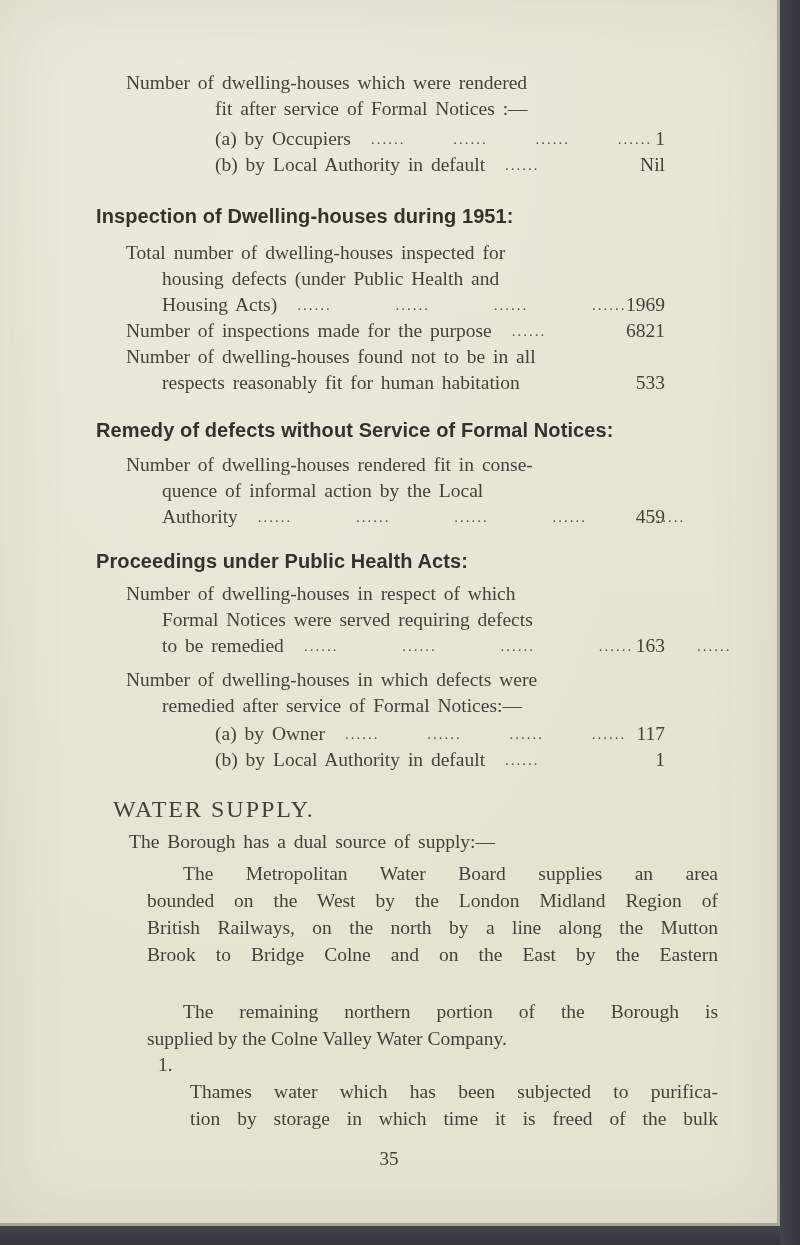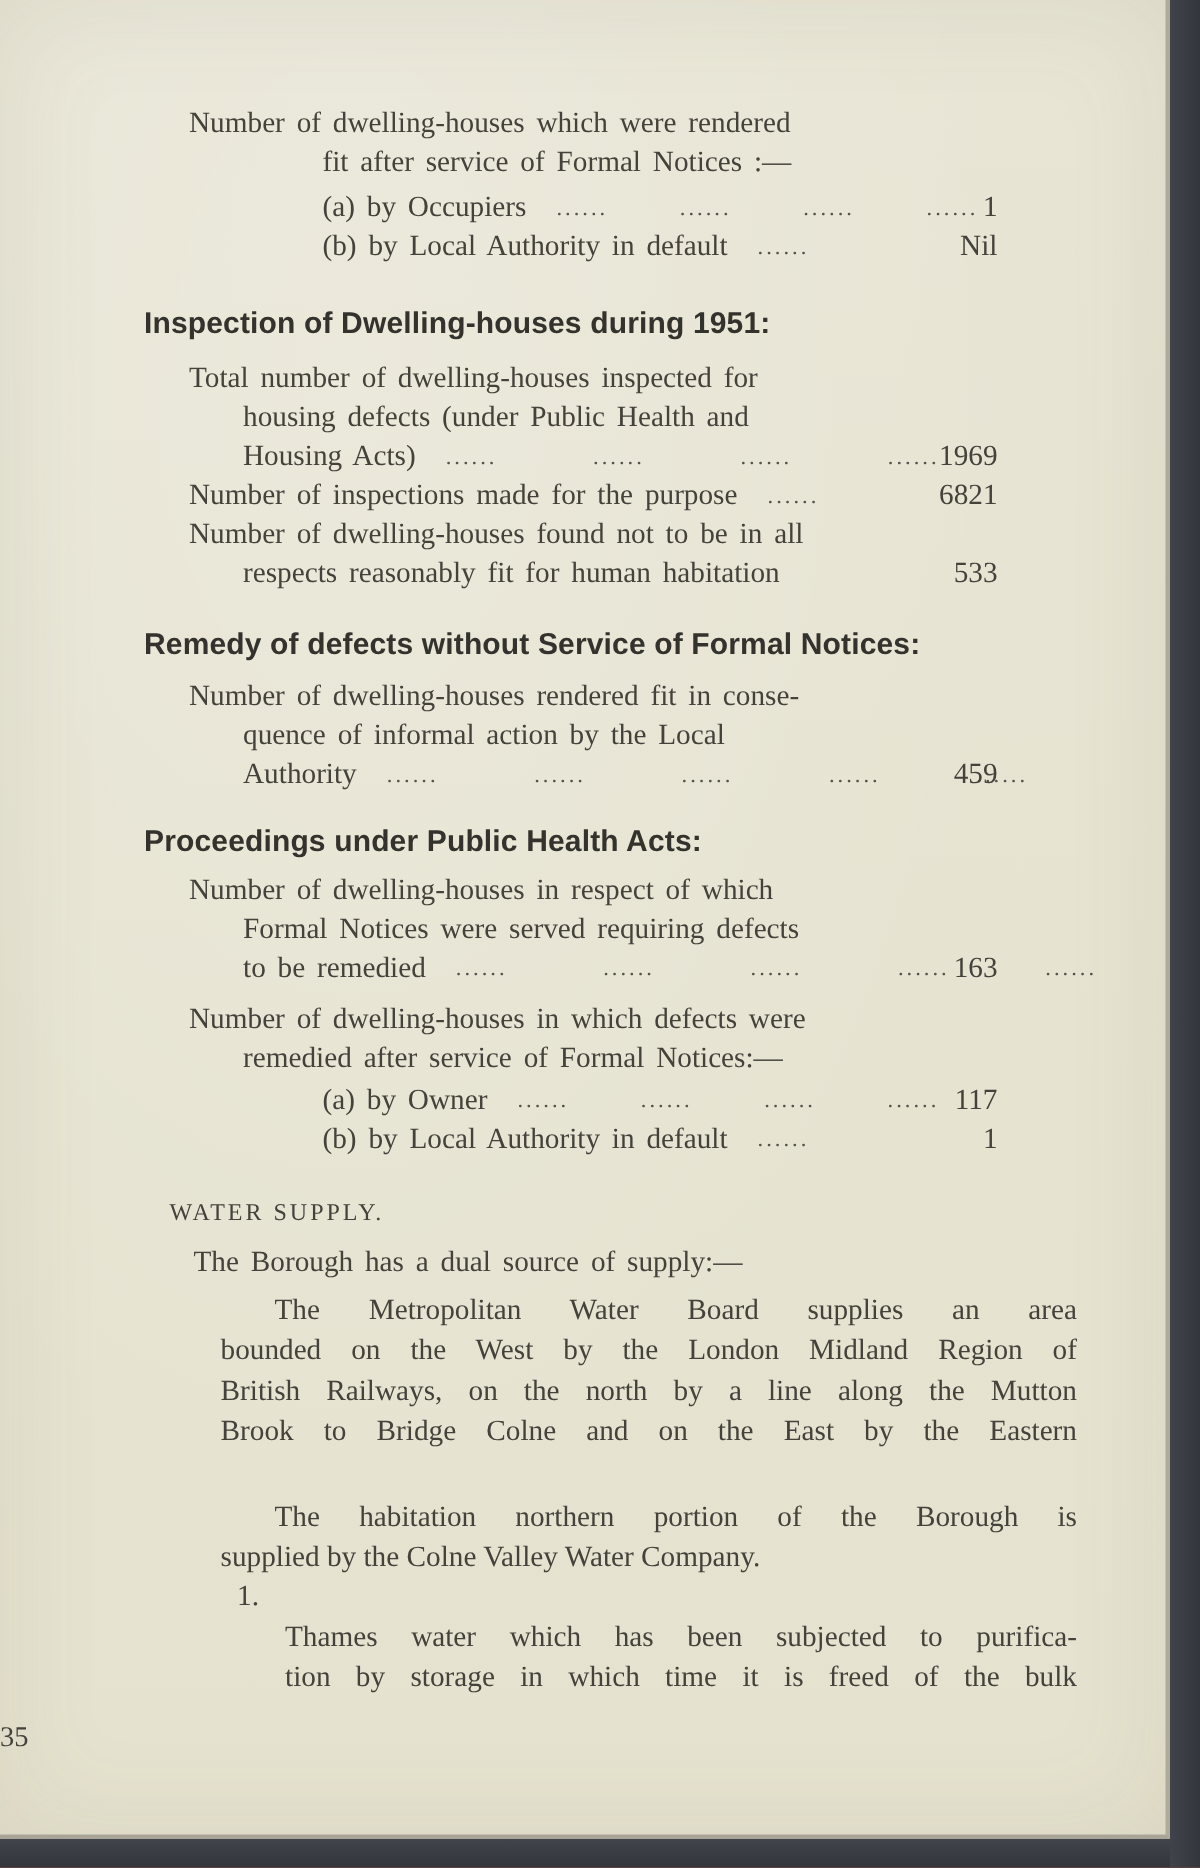--- a/index.html
+++ b/index.html
@@ -31,21 +31,21 @@
   .x1 { left:126px; }
   .x2 { left:162px; }
   .x3 { left:215px;font-family:Liberation Serif, serif; }
   .heading {
     position:absolute; left:96px; white-space:nowrap;
     font-family:"Liberation Sans", sans-serif; font-weight:700;
     font-size:20px; line-height:26px; color:#34322c; letter-spacing:0.1px;
   }
   .caps-heading {
     position:absolute; left:113px; white-space:nowrap;
-    font-size:16px; line-height:26px; color:#45423b; letter-spacing:2px;
+    font-size:24px; line-height:26px; color:#45423b; letter-spacing:2px;
   }
   .value {
     position:absolute; right:112px; white-space:nowrap;
     font-size:19.5px; line-height:26px; color:#45423b;
   }
   .leader {
     display:inline-block; margin-left:20px;
     font-size:15px; letter-spacing:2px; word-spacing:42px;
     color:#55524a; vertical-align:1px;
   }
@@ -55,21 +55,21 @@
     font-size:19.5px; line-height:27px; color:#45423b;
     text-align:justify; text-align-last:justify;
   }
   .jline.first { text-indent:36px; }
   .jline.lastline { text-align-last:left; }
   .jline.item { left:190px; width:528px; }
   .item-number { position:absolute; left:158px; white-space:nowrap;
     font-size:19.5px; line-height:27px; color:#45423b; }
   .pagenum {
     position:absolute; left:0; top:1148px; width:778px;
-    font-size:19px; color:#45423b;
+    text-align:center; font-size:19px; color:#45423b;
   }
 </style>
 </head>
 <body>
 
 <div class="page">
   <div class="edge-right"></div>
   <div class="edge-bottom"></div>
 
   <div class="paper">
@@ -112,21 +112,21 @@
     <div class="value" style="top:747px">1</div>
 
     <div class="caps-heading" style="top:796px">WATER SUPPLY.</div>
     <div class="line" style="left:129px; top:829px">The Borough has a dual source of supply:—</div>
 
     <div class="jline first" style="top:860px">The Metropolitan Water Board supplies an area</div>
     <div class="jline" style="top:914px">British Railways, on the north by a line along the Mutton</div>
     <div class="jline" style="top:887px">bounded on the West by the London Midland Region of</div>
     <div class="jline" style="top:941px">Brook to Bridge Colne and on the East by the Eastern</div>
 
-    <div class="jline first" style="top:998px">The habitation northern portion of the Borough is</div>
+    <div class="jline first" style="top:998px">The remaining northern portion of the Borough is</div>
     <div class="jline lastline" style="top:1025px">supplied by the Colne Valley Water Company.</div>
 
     <div class="item-number" style="top:1051px">1.</div>
     <div class="jline item" style="top:1078px">Thames water which has been subjected to purifica-</div>
     <div class="jline item" style="top:1105px">tion by storage in which time it is freed of the bulk</div>
 
     <div class="pagenum">35</div>
   </div>
 </div>
 

